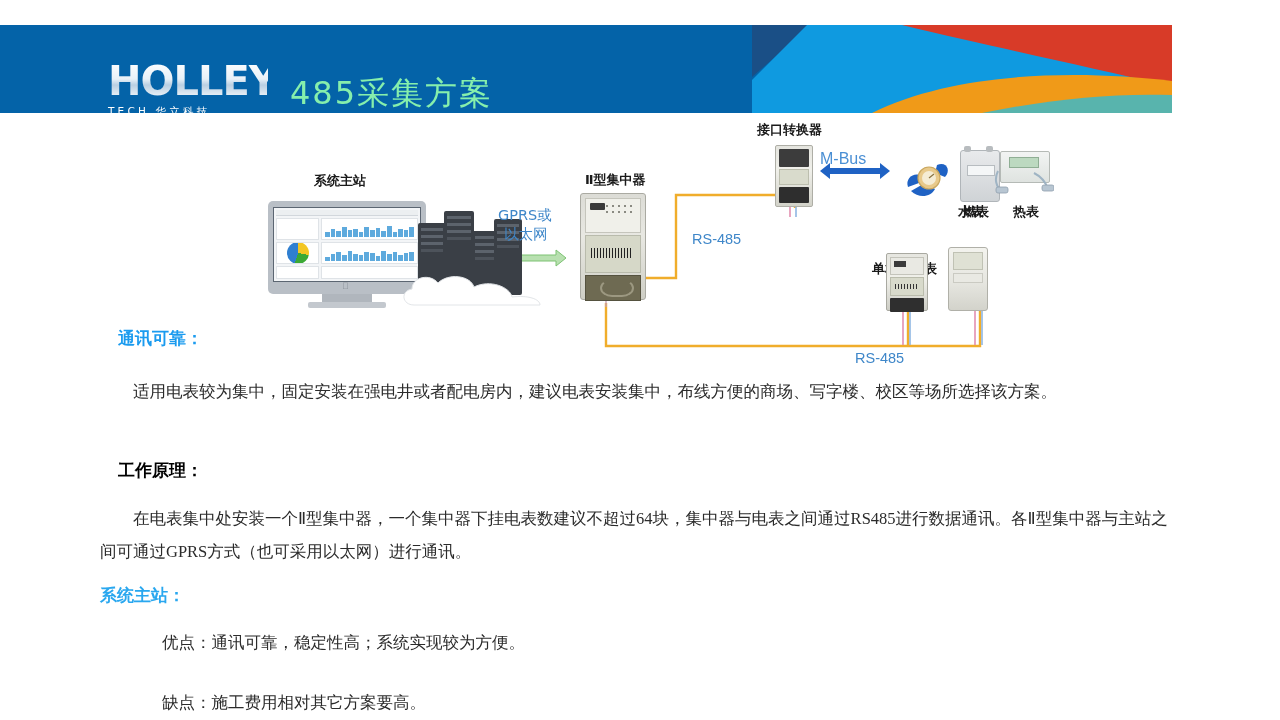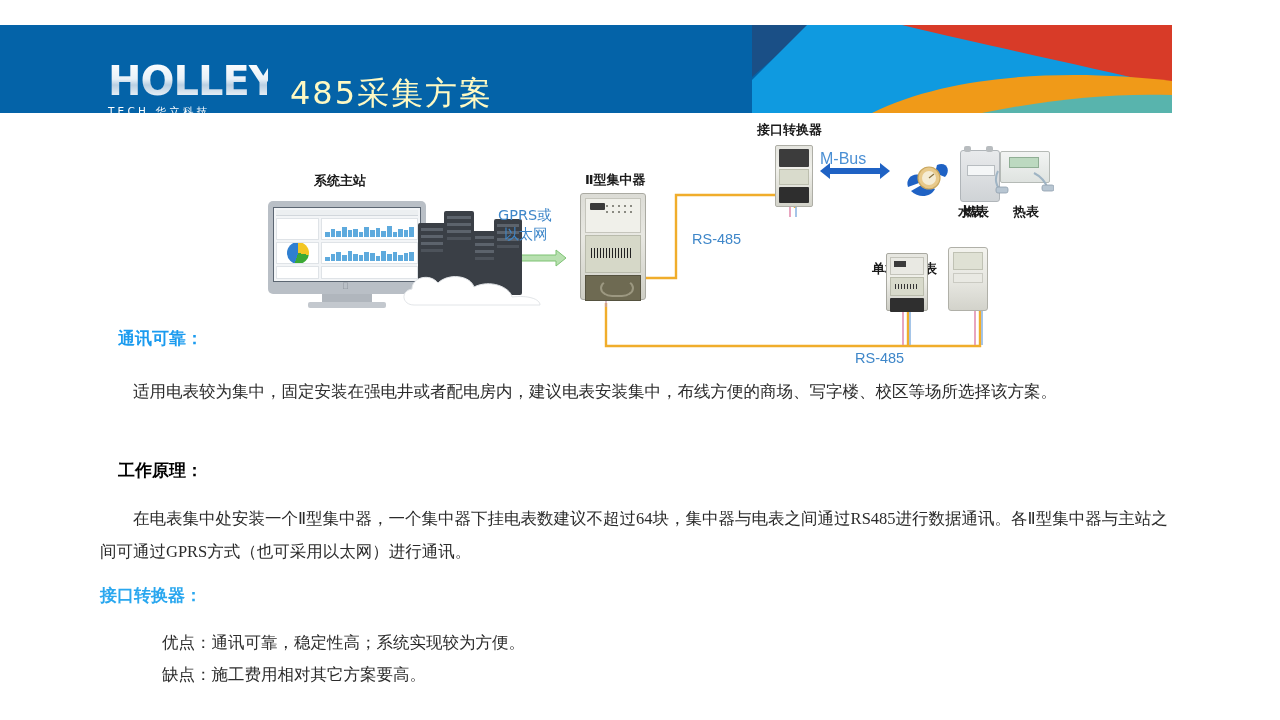--- a/index.html
+++ b/index.html
@@ -59,21 +59,21 @@
     color: #ffffff;
     margin-top: 4px;
     white-space: nowrap;
   }
   .header-title {
     position: absolute;
     left: 290px;
     top: 47px;
     font-family: "DejaVu Sans", sans-serif;
     font-size: 32px;
-    color: #fef9c3;
+    color: #86efac;
     letter-spacing: 2px;
     white-space: nowrap;
   }
 
   
   .diagram {
     position: absolute;
     left: 0;
     top: 113px;
     width: 1280px;
@@ -467,15 +467,15 @@
 
   <div class="dlabel-blue" style="left:855px; top:237px;">RS-485</div>
 </div>
 
 <div class="heading" style="left:118px; top:327px; color:#1b9bef;">通讯可靠：</div>
 <div class="para" style="left:100px; top:375px;">适用电表较为集中，固定安装在强电井或者配电房内，建议电表安装集中，布线方便的商场、写字楼、校区等场所选择该方案。</div>
 
 <div class="heading" style="left:118px; top:459px; color:#000000;">工作原理：</div>
 <div class="para" style="left:100px; top:502px;">在电表集中处安装一个Ⅱ型集中器，一个集中器下挂电表数建议不超过64块，集中器与电表之间通过RS485进行数据通讯。各Ⅱ型集中器与主站之间可通过GPRS方式（也可采用以太网）进行通讯。</div>
 
-<div class="heading" style="left:100px; top:584px; color:#29a7ef;">接口转换器：</div>
+<div class="heading" style="left:100px; top:584px; color:#29a7ef;">系统主站：</div>
 <div class="bullet" style="left:162px; top:632px;">优点：通讯可靠，稳定性高；系统实现较为方便。</div>
-<div class="bullet" style="left:162px; top:664px;font-family:Liberation Serif, serif;">缺点：施工费用相对其它方案要高。</div>
+<div class="bullet" style="left:162px; top:692px;font-family:Liberation Serif, serif;">缺点：施工费用相对其它方案要高。</div>
 
 </body></html>

